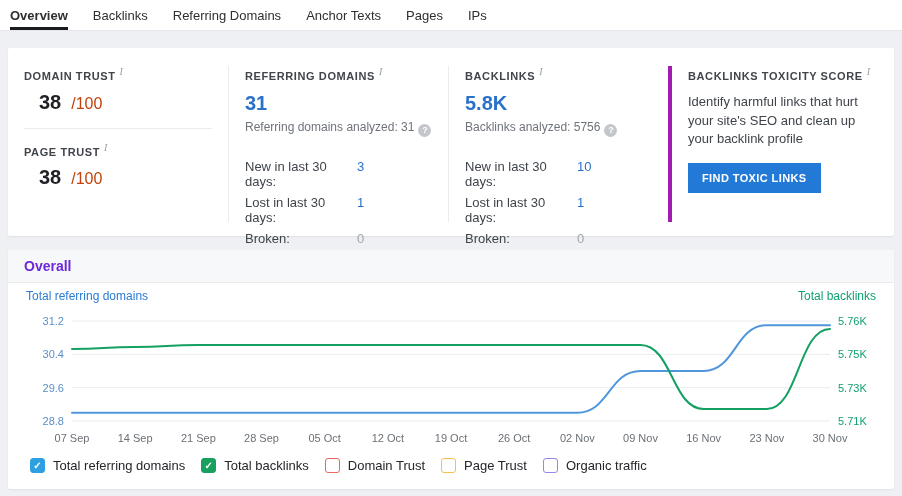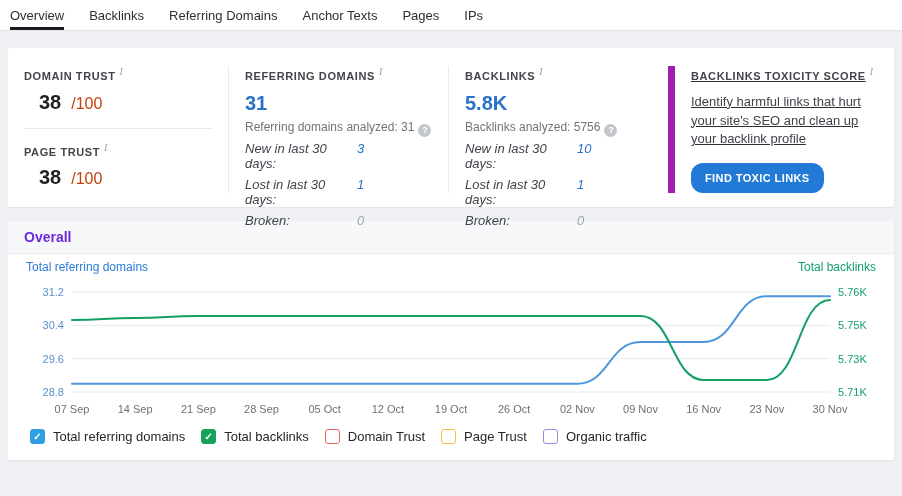--- a/index.html
+++ b/index.html
@@ -22,38 +22,38 @@
   .tab {
     display:flex; align-items:center;
     margin-right:25px;
     font-size:13px;
     color:#2e2f31;
     cursor:pointer;
     border-bottom:3px solid transparent;
     padding-top:3px;
     white-space:nowrap;
   }
-  .tab.active { font-weight:400; border-bottom-color:#1a1b1e;justify-content:center; }
+  .tab.active { font-weight:700; border-bottom-color:#1a1b1e;justify-content:center; }
   
   .card {
     background:#fff;
     margin:0 8px;
     box-shadow:0 1px 2px rgba(40,45,50,.07);
     border-radius:2px;
   }
   .metrics {
     margin-top:17px;
-    height:159px;
+    height:188px;
     display:flex;
     padding:18px 0 14px 0;
   }
   .metrics .col { padding:0 16px; }
   .col-trust { width:220px; flex:0 0 220px; }
   .col-refdom, .col-backlinks { width:220px; flex:0 0 220px; border-left:1px solid #e9ebed; }
-  .col-tox { flex:1; border-left:7px solid #a21caf;text-decoration:underline; }
+  .col-tox { flex:1; border-left:4px solid #a21caf; }
   .metric-label {
     font-size:11px;
     font-weight:700;
     letter-spacing:.6px;
     color:#41454b;
     text-transform:uppercase;
     white-space:nowrap;
   }
   .info {
     display:inline-block;
@@ -79,38 +79,38 @@
     width:13px; height:13px; line-height:13px;
     border-radius:50%;
     background:#c3c7cc;
     color:#fff;
     font-size:9px; font-weight:700;
     text-align:center;
     margin-left:4px;
     vertical-align:-2px;
     cursor:pointer;
   }
-  .stat-rows { margin-top:4px;font-style:italic; }
+  .stat-rows { margin-top:22px; }
   .stat-row { display:flex; margin-bottom:6px; font-size:13px; }
   .stat-label { width:112px; color:#3f444b; }
   .stat-value.blue { color:#2a72c9; cursor:pointer; }
   .stat-value.muted { color:#a2a7ad; }
   .tox-desc {
     margin-top:11px;
     font-size:13px;
     color:#3f444b;
     line-height:1.45;
     max-width:205px;
   }
   .tox-btn {
     margin-top:14px;
     background:#2379d6;
     color:#fff;
     border:none;
-    border-radius:12px;
+    border-radius:0;
     font-family:"Liberation Sans", sans-serif;
     font-size:11px;
     font-weight:700;
     letter-spacing:.4px;
     padding:9px 14px;
     cursor:pointer;
   }
   
   .overall { margin-top:14px; padding-bottom:6px; }
   .overall-header {

